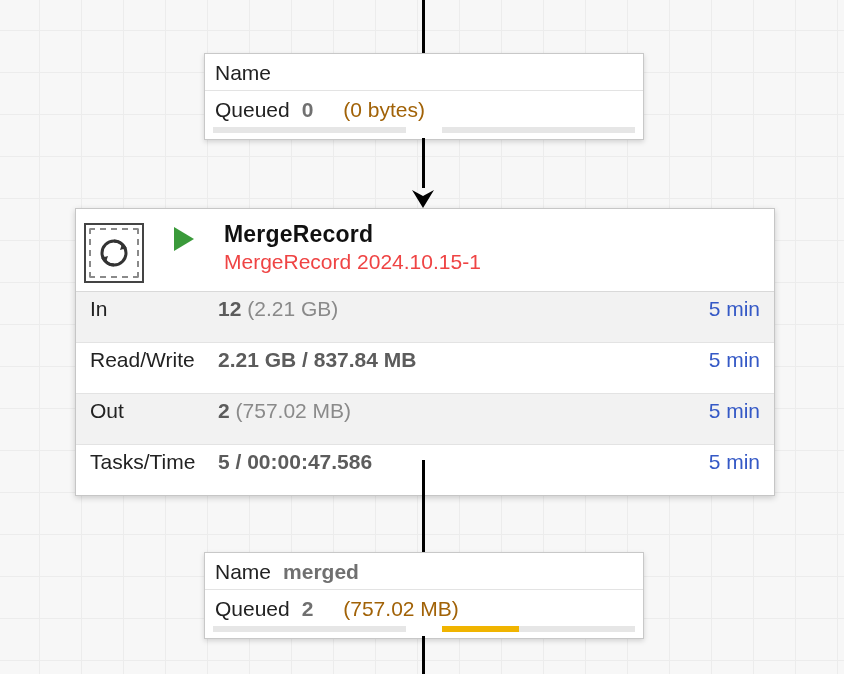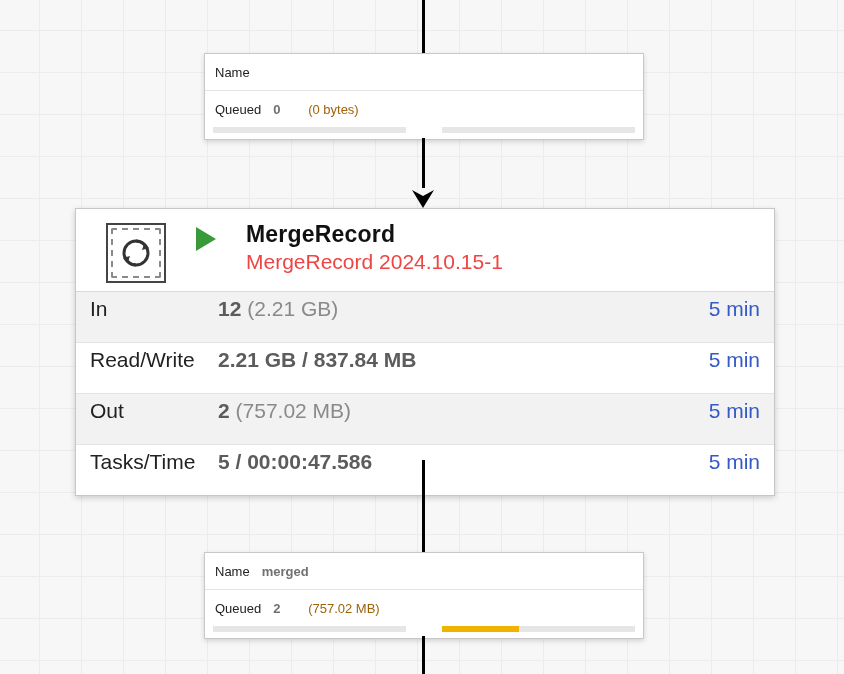--- a/index.html
+++ b/index.html
@@ -37,21 +37,21 @@
     background: #fff;
     border: 1px solid #c8c8c8;
     box-shadow: 0 2px 5px rgba(0,0,0,0.15);
     width: 440px;
   }
   .conn-row {
     display: flex;
     align-items: flex-start;
     gap: 12px;
     padding: 4px 10px 2px 10px;
-    font-size: 13px;
+    font-size: 21px;
     line-height: 30px;
     color: #222;
   }
   .conn-row .key { color: #222; }
   .conn-row .val-strong { font-weight: 600; color: #707070; }
   .conn-row .val-dim { color: #a16207; margin-left: 24px; }
   .conn-bars {
     display: flex;
     padding: 0 8px 6px 8px;
     gap: 36px;
@@ -72,21 +72,21 @@
   .proc-card {
     position: absolute;
     background: #fff;
     border: 1px solid #c6c6c6;
     box-shadow: 0 2px 6px rgba(0,0,0,0.18);
     width: 700px;
   }
   .proc-header {
     display: flex;
     align-items: flex-start;
-    padding: 12px 14px 8px 30px;
+    padding: 12px 14px 8px 8px;
     gap: 28px;
   }
   .proc-icon-wrap {
     width: 60px; height: 60px;
     border: 2px solid #444;
     display: flex; align-items: center; justify-content: center;
     position: relative;
     margin-top: 2px;
   }
   .proc-icon-wrap .dash {

